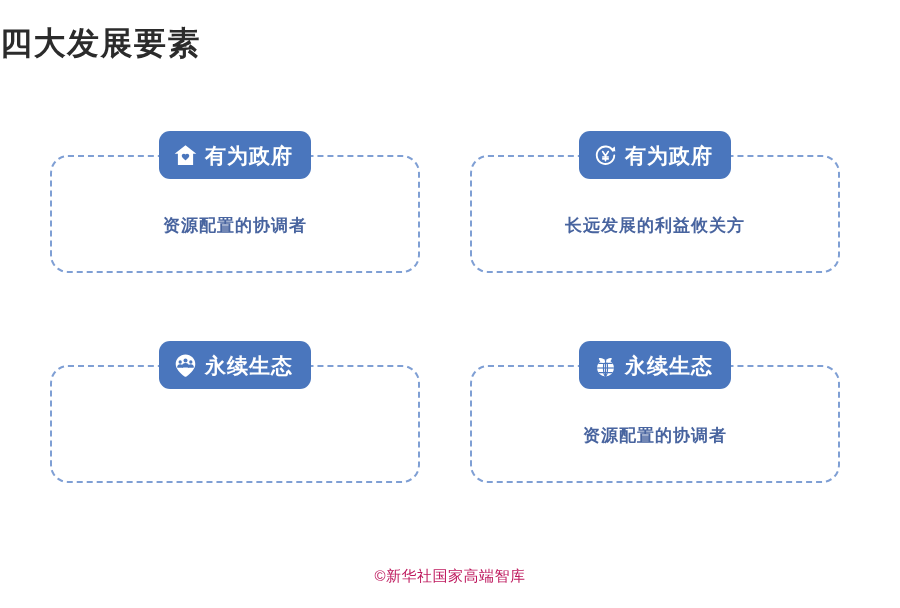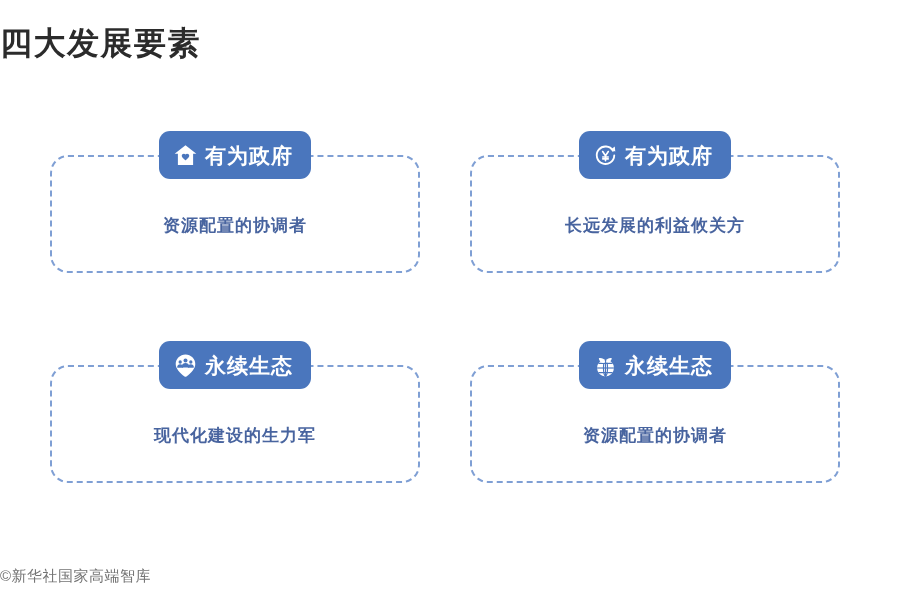--- a/index.html
+++ b/index.html
@@ -102,23 +102,23 @@
     letter-spacing: 1px;
     line-height: 24px;
   }
 
   
   .footer {
     position: absolute;
     left: 0;
     bottom: 22px;
     width: 900px;
-    text-align: left;
+    text-align: center;
     font-size: 15px;
-    color: #737373;
+    color: #be185d;
     letter-spacing: 0.5px;
   }
 </style>
 </head>
 <body>
 
 <div class="page">
 
   <div class="page-title">四大发展要素</div>
 
@@ -161,21 +161,20 @@
               <path d="M12 9.6c-1.9 0-3.3 1.1-3.3 2.5v1.7h6.6v-1.7c0-1.4-1.4-2.5-3.3-2.5z"></path>
               <circle cx="6.9" cy="8.6" r="1.6"></circle>
               <path d="M6.9 10.8c-1.6 0-2.8 1-2.8 2.2v1.1h5.6v-1.1c0-1.2-1.2-2.2-2.8-2.2z"></path>
               <circle cx="17.1" cy="8.6" r="1.6"></circle>
               <path d="M17.1 10.8c-1.6 0-2.8 1-2.8 2.2v1.1h5.6v-1.1c0-1.2-1.2-2.2-2.8-2.2z"></path>
             </g>
           </svg>
         </span>
         <span class="badge-label">永续生态</span>
       </div>
-      <div class="card-desc">现代化建设的生力军</div>
     </div>
 
     <div class="card pos-3">
       <div class="badge">
         <span class="badge-icon">
           <svg viewBox="0 0 24 24" aria-hidden="true">
             <circle cx="12" cy="14.4" r="8.1" fill="currentColor"></circle>
             <g fill="none" stroke="#4a76bd" stroke-width="1.1">
               <path d="M3.9 14.4h16.2"></path>
               <path d="M12 6.3v16.2"></path>

